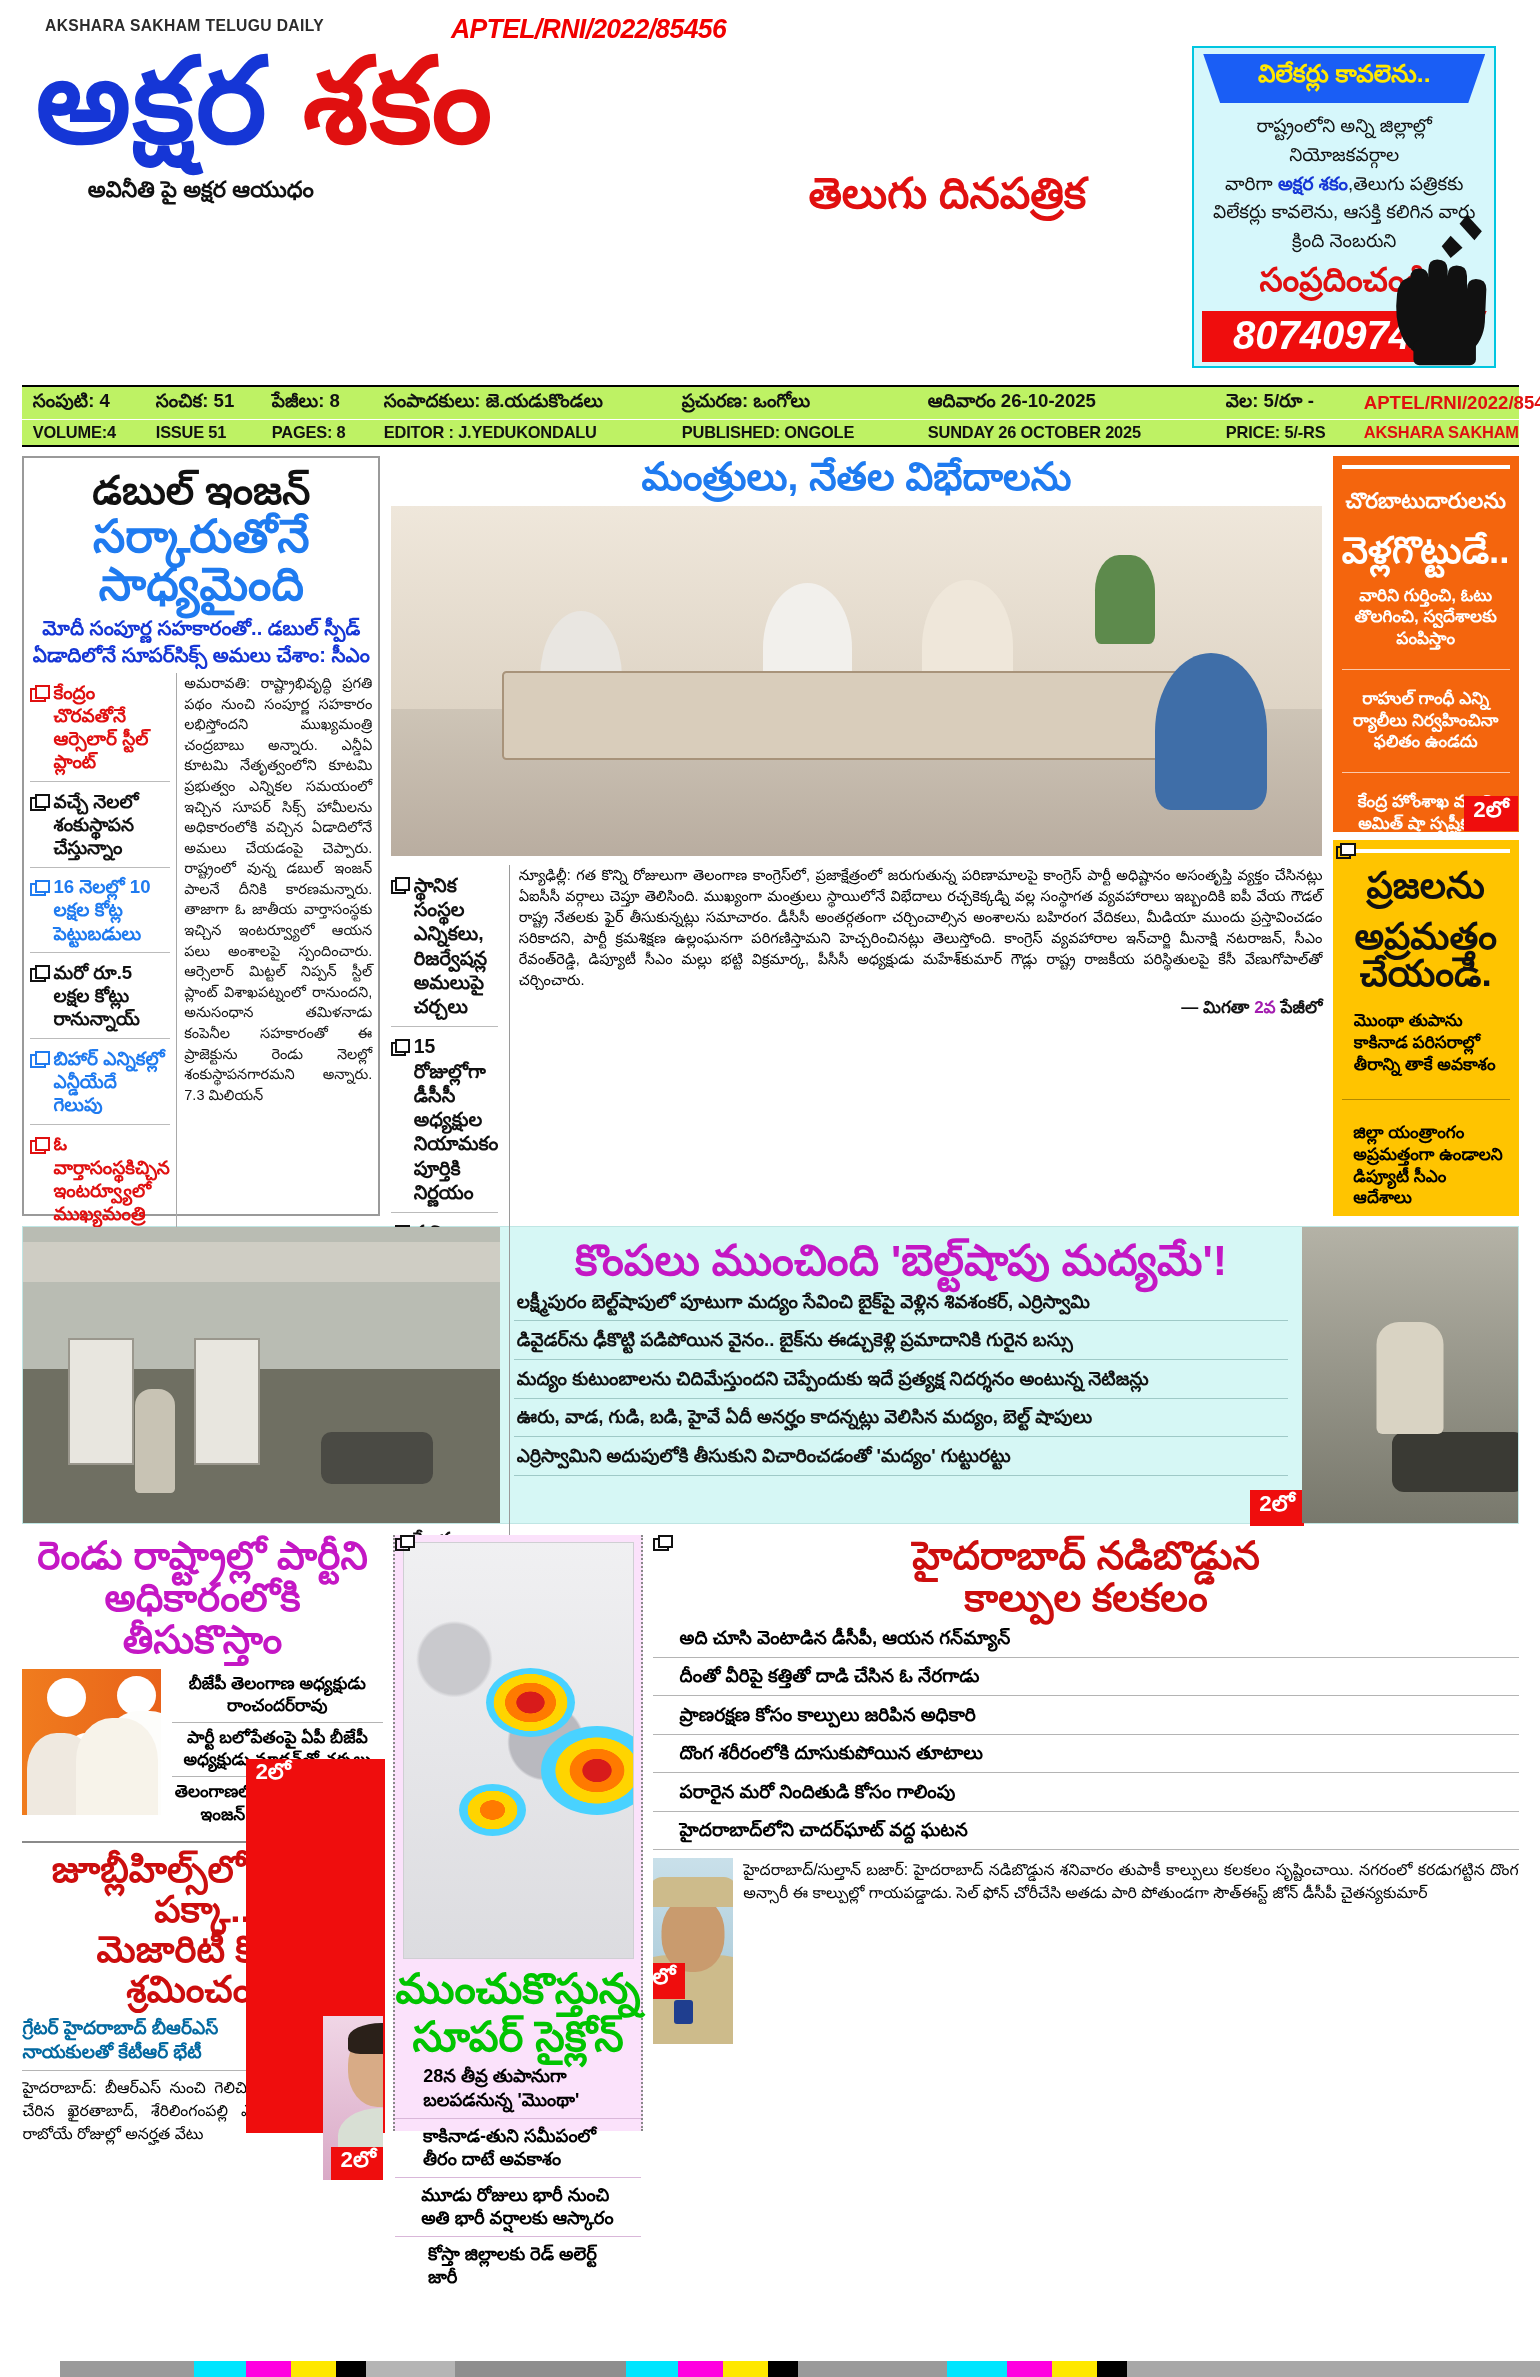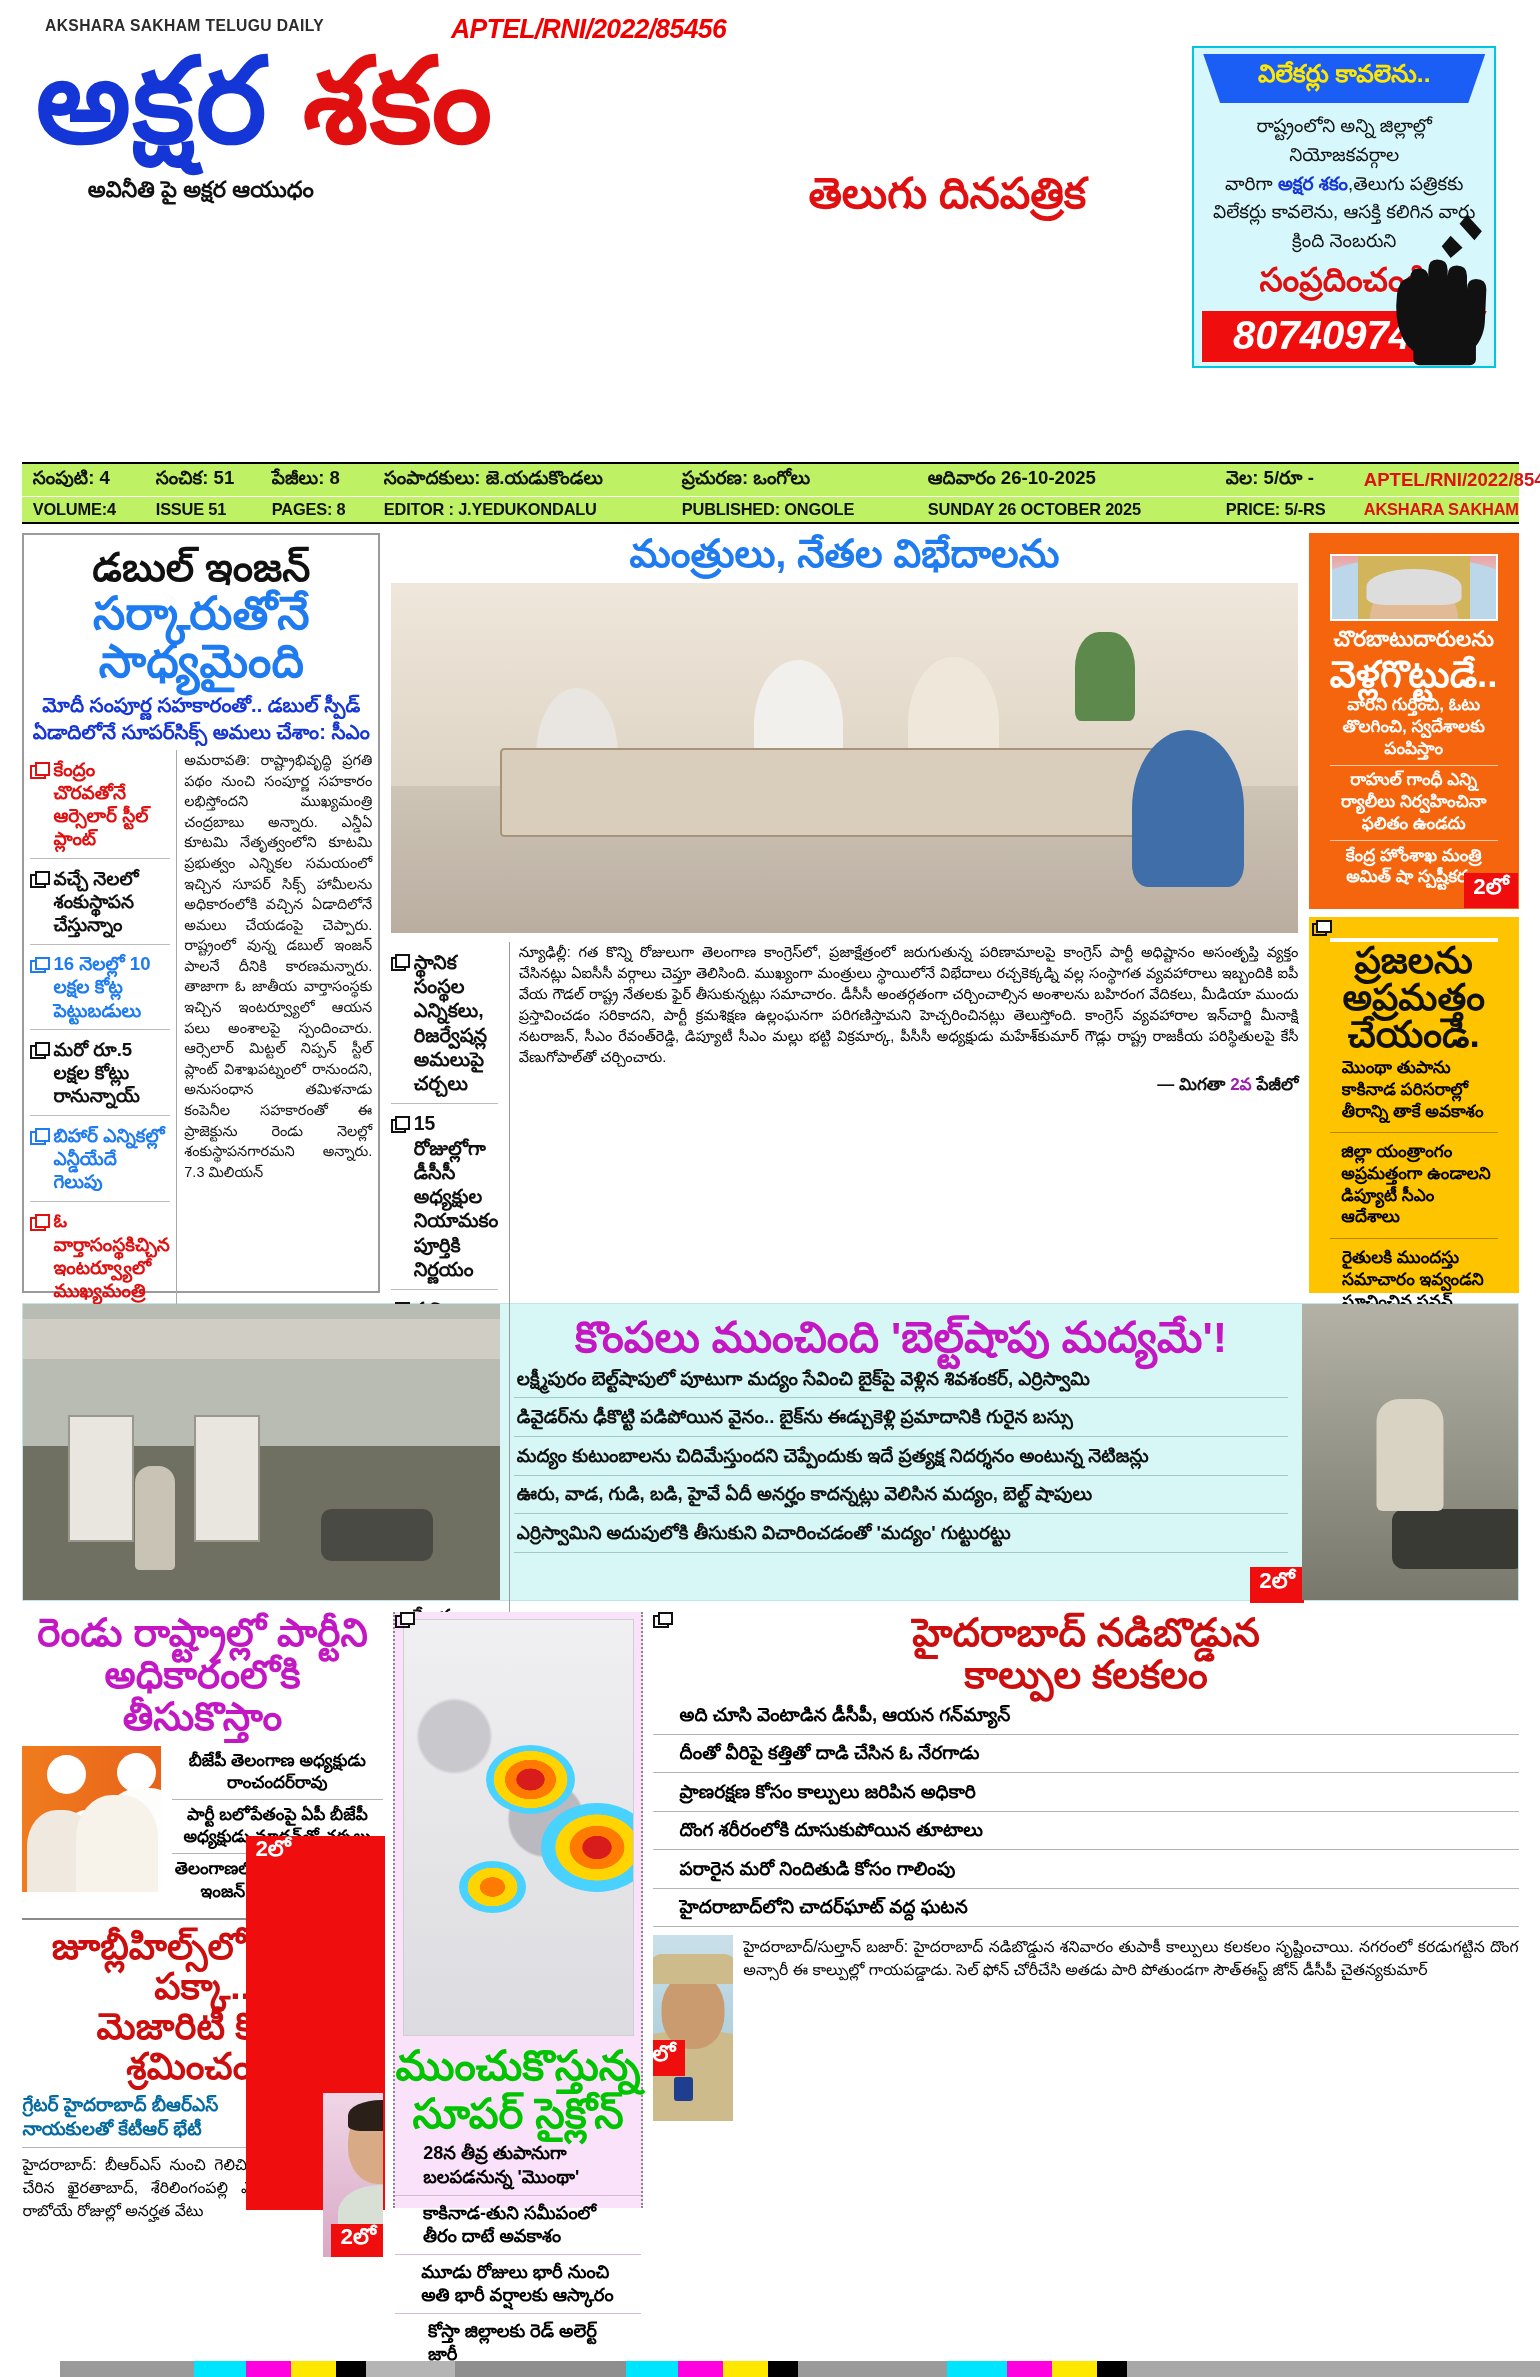--- a/index.html
+++ b/index.html
@@ -5,21 +5,21 @@
   * { box-sizing: border-box; margin: 0; padding: 0; }
   html, body {
     width: 1541px; height: 2377px;
     background: #ffffff;
     font-family: "Liberation Sans", "DejaVu Sans", sans-serif;
     overflow: hidden;
   }
   .page { position: relative; width: 1541px; height: 2377px; background:#fff; padding: 0 22.4px; }
 
   
-  .masthead { position: relative; height: 462px; text-decoration: underline; }
+  .masthead { position: relative; height: 385px; text-decoration: underline; }
   .brandline {
     position:absolute; left:22.4px; top:16.4px;
     font-size:17px; font-weight:bold; letter-spacing:0.4px;
     color:#2b2b2b; font-stretch:condensed; transform:scaleX(.92); transform-origin:left;
   }
   .rni-top {
     position:absolute; left:429px; top:13.4px;
     font-size:28px; font-weight:bold; color:#f10000; font-style:italic;
     letter-spacing:-0.7px; transform:scaleX(.95); transform-origin:left;
   }
@@ -105,21 +105,21 @@
   .ph-meet .p2{ left:40%; top:22%; width:89px; height:130px; background:#f2f0ec; }
   .ph-meet .p3{ left:57%; top:21%; width:91px; height:134px; background:#efe7da; }
   .ph-meet .p4{ right:6%;  top:42%; width:112px; height:157px; background:#3f6ea8; }
   .ph-meet .plant{ position:absolute; right:18%; top:14%; width:60px; height:89px; background:#5d8a4c; border-radius:40% 40% 10% 10%; }
   .midcols { display:flex; gap:10.4px; margin-top:9px; }
   .mid-b { width:48%; }
   .mid-b .bi { font-size:19.4px; }
   .mid-t { flex:1 1 auto; border-left:1.5px solid #9a9a9a; padding-left:9px; font-size:14.5px; line-height:1.45; text-align:justify; }
 
   
-  .rbox { border:3.7px solid; padding:18px; display:flex; flex-direction:column; position:relative; }
+  .rbox { border:3.7px solid; padding:6px; display:flex; flex-direction:column; position:relative;gap:14px; }
   .rbox.orange { background:#f4650d; border-color:#f4650d; height:376px; }
   .rbox.yellow { background:#ffc400; border-color:#ffc400; height:376px; }
   .rphoto { height:160px; background:#cfd6dd; border:2.2px solid #fff; position:relative; overflow:hidden; }
   .rphoto.shah { background:linear-gradient(180deg,#e8a3a3 0%,#dfe5ea 60%); }
   .rphoto.shah .f{position:absolute;left:50%;top:19.4px;transform:translateX(-50%);width:89px;height:104px;background:#e2bb96;border-radius:46%;}
   .rphoto.shah .h{position:absolute;left:50%;top:13.4px;transform:translateX(-50%);width:95px;height:36px;background:#ddd;border-radius:50% 50% 20% 20%;}
   .rphoto.shah .s{position:absolute;left:50%;bottom:0;transform:translateX(-50%);width:194px;height:60px;background:#bcd6ea;border-radius:42% 42% 0 0;}
   .rphoto.shah .sc{position:absolute;left:50%;bottom:0;transform:translateX(-50%);width:112px;height:66px;background:#d2b55a;}
   .rphoto.pawan { background:#efefef; }
   .rphoto.pawan .s{position:absolute;left:50%;bottom:0;transform:translateX(-50%);width:179px;height:43px;background:#fbfbfb;border-radius:40% 40% 0 0;}

